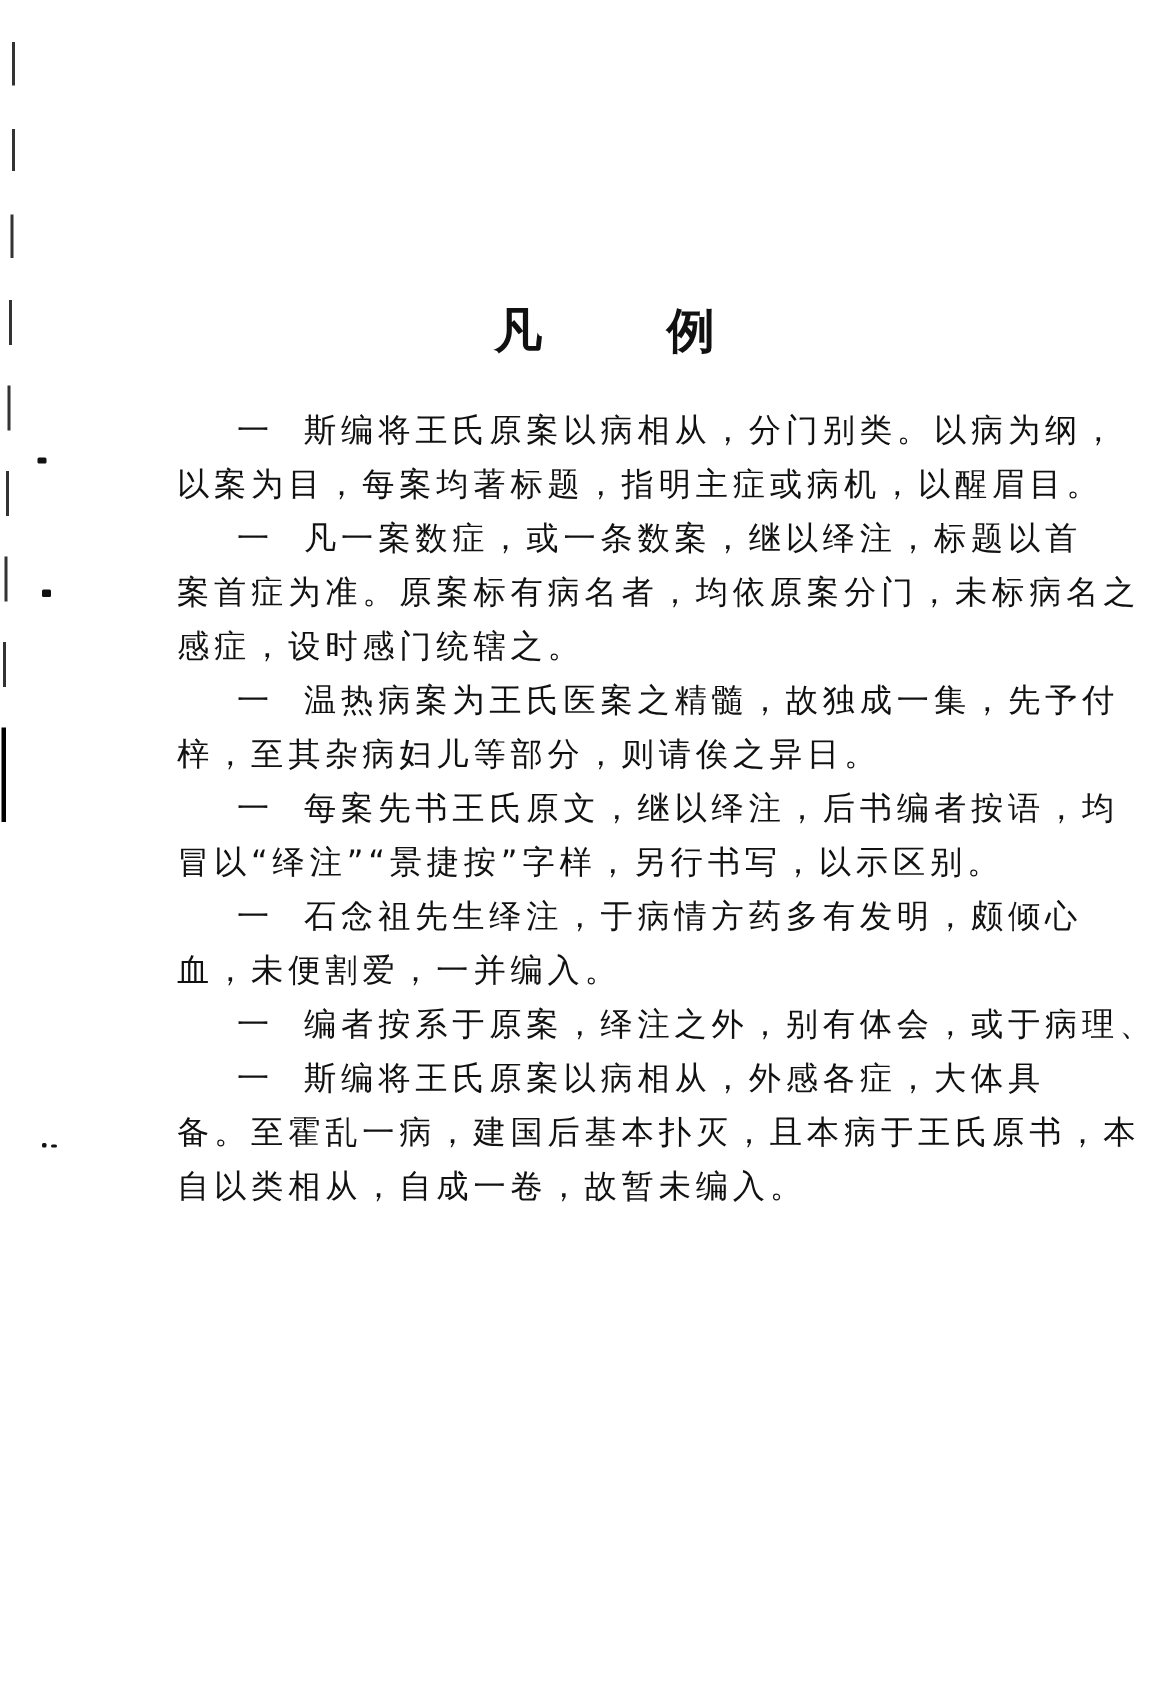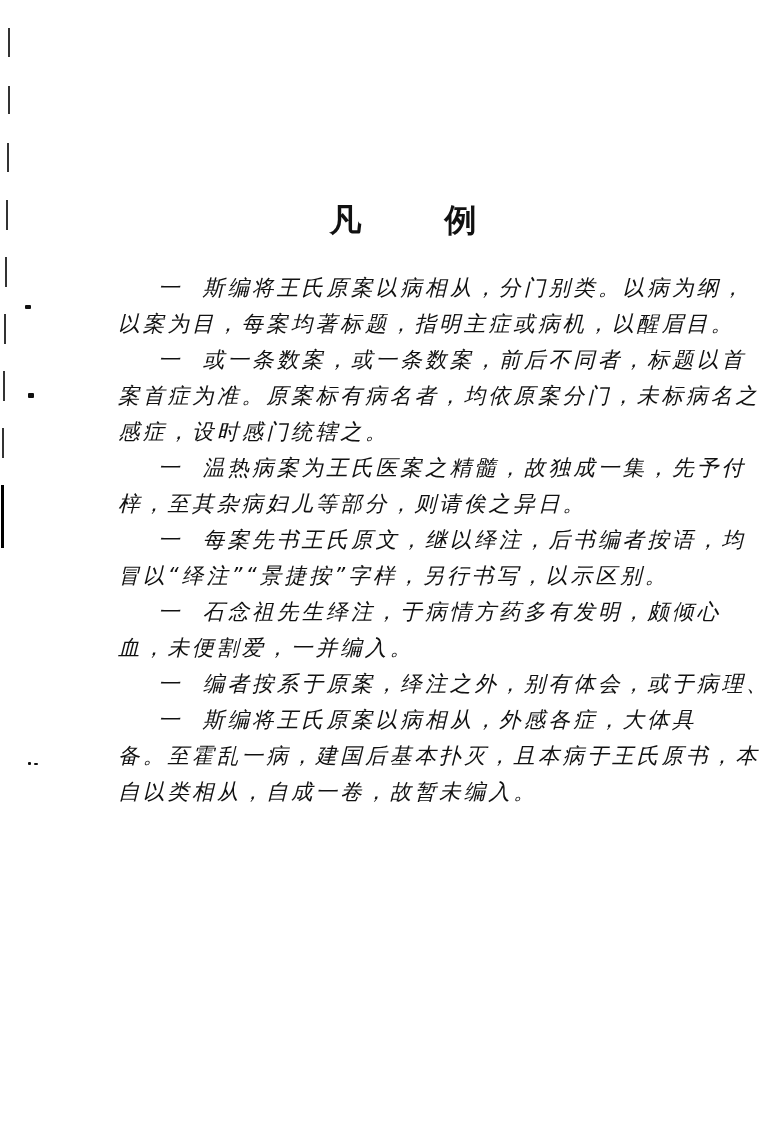--- a/index.html
+++ b/index.html
@@ -4,21 +4,21 @@
 <style>
   html, body { margin: 0; padding: 0; background: #ffffff; }
   body { width: 770px; height: 1122px; position: relative; overflow: hidden;
          font-family: "DejaVu Serif", "Liberation Serif", serif; color: #111; }
   .binding { position: absolute; left: 0; top: 0; width: 40px; height: 600px; }
   .bind-mark { position: absolute; width: 2px; background: #333; }
   .speck { position: absolute; background: #111; border-radius: 1px; }
   .title { position: absolute; top: 178px; left: 0; width: 770px; text-align: center;
            font-size: 32px; font-weight: bold; letter-spacing: 36px; padding-left: 36px;
            font-family: "DejaVu Serif", serif; }
-  .body { position: absolute; left: 118px; top: 270px; width: 590px; font-style: italic; }
+  .body { position: absolute; left: 118px; top: 270px; width: 590px; }
   .line { height: 36px; line-height: 36px; font-size: 21.5px; white-space: nowrap;
           letter-spacing: 3.2px; font-family: "DejaVu Sans", sans-serif; }
   .line.indent { padding-left: 40px; }
   .dash { display: inline-block; margin-right: 20px; }
 </style>
 </head>
 <body>
 
 <div class="binding">
   <div class="bind-mark" style="left:8px;top:28px;height:29px;"></div>
@@ -37,21 +37,21 @@
 <div class="speck" style="left:34px;top:763px;width:4px;height:2px;"></div>
 
 <h1 class="title">凡 例</h1>
 
 <div class="body">
   <div>
     <div class="line indent"><span class="dash">一</span><span>斯编将王氏原案以病相从，分门别类。以病为纲，</span></div>
     <div class="line">以案为目，每案均著标题，指明主症或病机，以醒眉目。</div>
   </div>
   <div>
-    <div class="line indent"><span class="dash">一</span><span>或一条数案，或一条数案，前后不同者，标题以首</span></div>
+    <div class="line indent"><span class="dash">一</span><span>凡一案数症，或一条数案，继以绎注，标题以首</span></div>
     <div class="line">案首症为准。原案标有病名者，均依原案分门，未标病名之</div>
     <div class="line">感症，设时感门统辖之。</div>
   </div>
   <div>
     <div class="line indent"><span class="dash">一</span><span>温热病案为王氏医案之精髓，故独成一集，先予付</span></div>
     <div class="line">梓，至其杂病妇儿等部分，则请俟之异日。</div>
   </div>
   <div>
     <div class="line indent"><span class="dash">一</span><span>每案先书王氏原文，继以绎注，后书编者按语，均</span></div>
     <div class="line">冒以“绎注”“景捷按”字样，另行书写，以示区别。</div>

